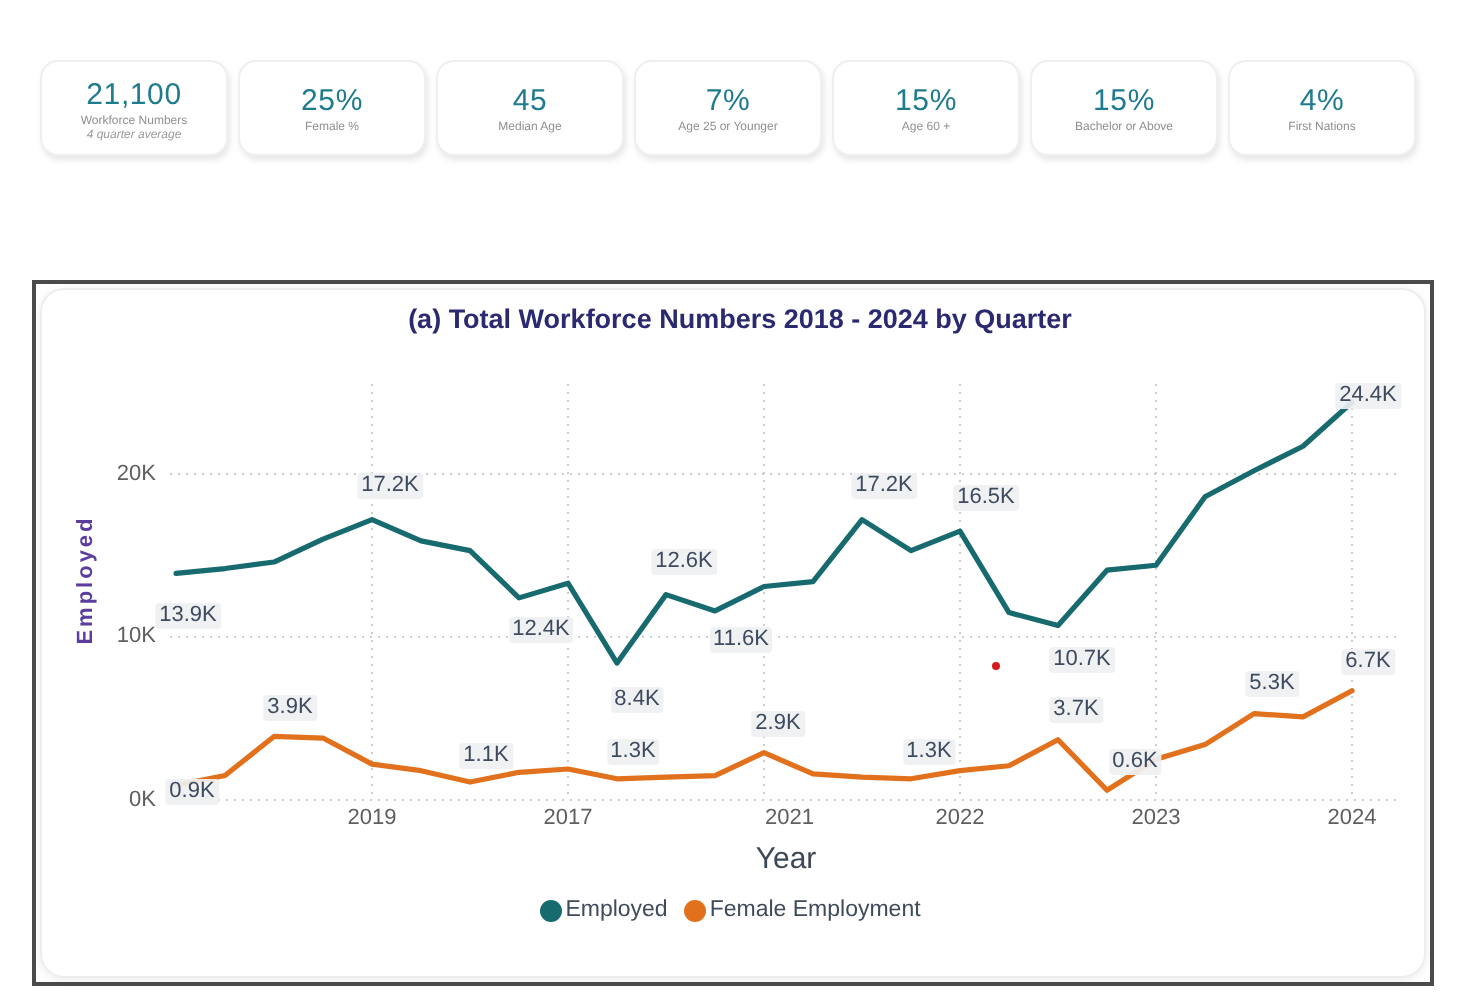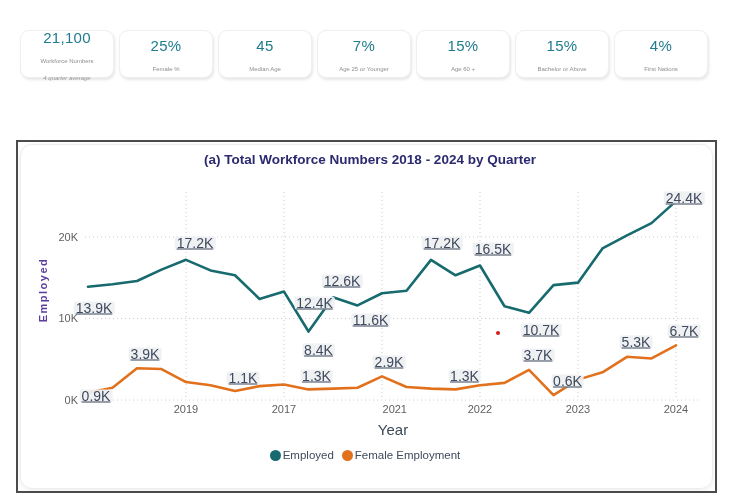--- a/index.html
+++ b/index.html
@@ -10,21 +10,20 @@
   
   .kpi-row{
     position:absolute;left:20px;top:30px;width:688px;height:48px;
     display:flex;gap:5px;
   }
   .kpi-card{
     flex:1 1 0;background:#fff;border:1px solid #efefef;border-radius:9px;
     box-shadow:1px 2px 3px rgba(0,0,0,.10);
     display:flex;flex-direction:column;align-items:center;justify-content:center;
     padding-top:2px;
-    gap:10px;
   }
   .kpi-value{font-size:15px;color:#1f7b8e;letter-spacing:.3px;line-height:17px;}
   .kpi-label{font-size:6px;color:#8f8f8f;line-height:7px;margin-top:2px;text-align:center;}
   .kpi-sub{font-size:6px;color:#9a9a9a;font-style:italic;line-height:7px;text-align:center;}
   
   .chart-frame{
     position:absolute;left:16px;top:140px;width:697px;height:349px;
     border:2px solid #4b4b4b;background:#fff;
   }
   .chart-inner{
@@ -51,22 +50,22 @@
   .xtick{
     position:absolute;top:403px;width:50px;text-align:center;
     font-size:11px;color:#5f5f5f;
   }
   .xlabel{
     position:absolute;left:363px;top:421px;width:60px;text-align:center;
     font-size:15px;color:#3c4858;
   }
   .dlabel{
     position:absolute;transform:translate(-50%,-50%);
-    font-size:14px;color:#3e4a5e;line-height:13px;white-space:nowrap;
-    background:rgba(239,240,242,.92);padding:0 2px;border-radius:2px;text-decoration:underline;
+    font-size:11px;color:#3e4a5e;line-height:13px;white-space:nowrap;
+    background:rgba(239,240,242,.92);padding:0 2px;border-radius:2px;
   }
   .legend{
     position:absolute;left:0;top:446px;width:730px;height:18px;
     display:flex;align-items:center;justify-content:center;gap:8px;
   }
   .legend-item{display:flex;align-items:center;gap:2px;}
   .legend-dot{width:11px;height:11px;border-radius:50%;display:inline-block;}
   .legend-text{font-size:11.5px;color:#3f4a5c;}
   .stray-dot{
     position:absolute;left:496px;top:331px;width:4px;height:4px;
@@ -129,21 +128,21 @@
       <line x1="382" y1="192" x2="382" y2="400" stroke="#cccccc" stroke-width="1" stroke-dasharray="1 3"></line>
       <line x1="480" y1="192" x2="480" y2="400" stroke="#cccccc" stroke-width="1" stroke-dasharray="1 3"></line>
       <line x1="578" y1="192" x2="578" y2="400" stroke="#cccccc" stroke-width="1" stroke-dasharray="1 3"></line>
       <line x1="676" y1="192" x2="676" y2="400" stroke="#cccccc" stroke-width="1" stroke-dasharray="1 3"></line>
       <polyline points="88,286.715 112.5,284.27 137,281.01 161.5,269.6 186,259.82 210.5,270.41499999999996 235,275.305 259.5,298.94 284,291.605 308.5,331.53999999999996 333,297.31 357.5,305.46 382,293.235 406.5,290.78999999999996 431,259.82 455.5,275.305 480,265.525 504.5,306.275 529,312.795 553.5,285.085 578,282.64 602.5,248.40999999999997 627,235.37 651.5,223.145 676,201.14000000000001" fill="none" stroke="#176a6e" stroke-width="2.6" stroke-linejoin="round" stroke-linecap="round"></polyline>
       <polyline points="88,392.665 112.5,387.775 137,368.215 161.5,369.03 186,382.07 210.5,385.33 235,391.035 259.5,386.145 284,384.515 308.5,389.405 333,388.59 357.5,387.775 382,376.365 406.5,386.96 431,388.59 455.5,389.405 480,385.33 504.5,382.885 529,369.845 553.5,395.11 578,379.625 602.5,372.29 627,356.805 651.5,358.435 676,345.395" fill="none" stroke="#e2711d" stroke-width="2.6" stroke-linejoin="round" stroke-linecap="round"></polyline>
     </svg>
   <div id="label-layer">
       <div class="dlabel" style="left: 94px; top: 307.715px;">13.9K</div>
       <div class="dlabel" style="left: 195px; top: 242.82px;">17.2K</div>
-      <div class="dlabel" style="left: 270.5px; top: 303px; margin-left: 44px;">12.4K</div>
+      <div class="dlabel" style="left: 270.5px; top: 315px;">12.4K</div>
       <div class="dlabel" style="left: 318.5px; top: 349.54px;">8.4K</div>
       <div class="dlabel" style="left: 342px; top: 281.31px;">12.6K</div>
       <div class="dlabel" style="left: 370.5px; top: 320.46px;">11.6K</div>
       <div class="dlabel" style="left: 442px; top: 242.82px;">17.2K</div>
       <div class="dlabel" style="left: 493px; top: 248.525px;">16.5K</div>
       <div class="dlabel" style="left: 541px; top: 329.795px;">10.7K</div>
       <div class="dlabel" style="left: 684px; top: 198.14px;">24.4K</div>
       <div class="dlabel" style="left: 96px; top: 395.665px;">0.9K</div>
       <div class="dlabel" style="left: 145px; top: 354.215px;">3.9K</div>
       <div class="dlabel" style="left: 243px; top: 378.035px;">1.1K</div>

